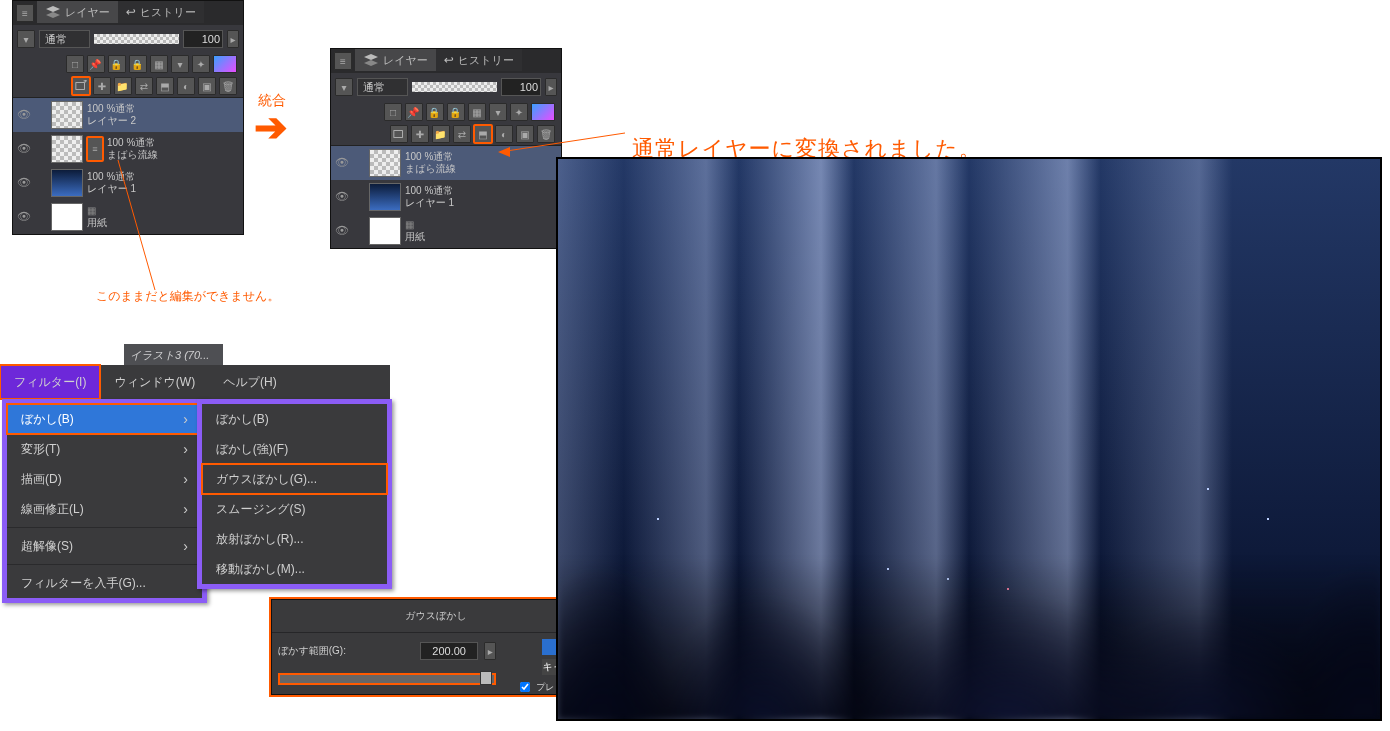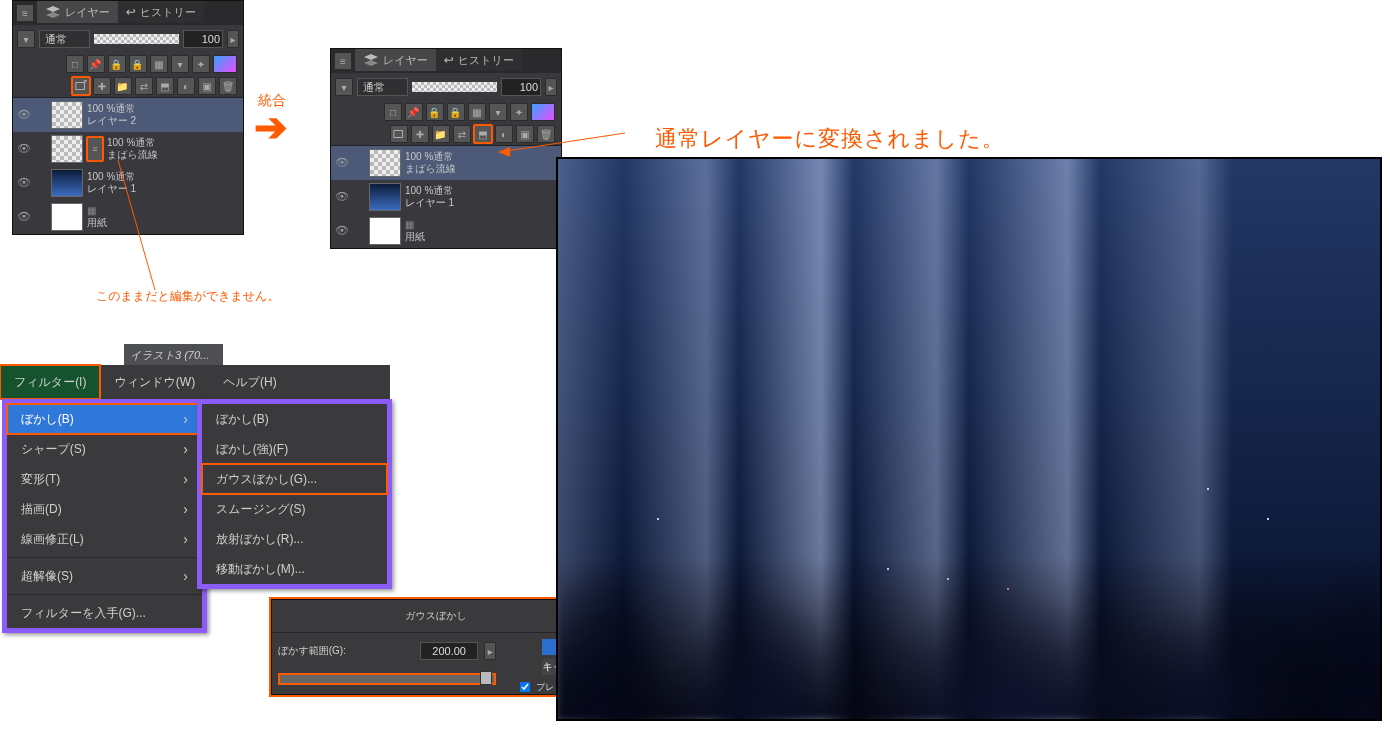--- a/index.html
+++ b/index.html
@@ -62,21 +62,21 @@
   .menubar {
     position: absolute;
     background: #3a3a3c;
     color: #d0d0d0;
     font-size: 12px;
     display: flex;
     align-items: center;
     height: 34px;
   }
   .menubar .mitem { padding: 0 14px; height: 100%; display: flex; align-items: center; }
-  .menubar .mitem.active { background: #14532d; text-align: center; }
+  .menubar .mitem.active { background: #6d28d9; text-align: center; }
   .menu {
     position: absolute;
     background: #3a3a3c;
     color: #d0d0d0;
     font-size: 12px;
     border: 5px solid #8b5cf6;
     box-shadow: 2px 2px 4px rgba(0,0,0,.4);
   }
   .menu .mrow { display: flex; align-items: center; justify-content: space-between;
                 height: 30px; padding: 0 14px; }
@@ -316,21 +316,21 @@
         <span>用紙</span>
       </span>
     </div>
   </div>
 </div>
 
 <svg class="lead" style="left:0;top:0" width="650" height="200">
   <line x1="500" y1="152" x2="625" y2="133" stroke="#ff5a00" stroke-width="1"></line>
   <polygon points="498,152 510,147 510,157" fill="#ff5a00"></polygon>
 </svg>
-<span class="callout callout-lg" style="left:632px; top:124px;margin-left:23px;">通常レイヤーに変換されました。</span>
+<span class="callout callout-lg" style="left:632px; top:134px;">通常レイヤーに変換されました。</span>
 
 <div style="position:absolute; left:124px; top:344px; background:#4e4f53; color:#cfcfd1;
             font-size:11px; padding:4px 14px 4px 6px; font-style:italic;">
   <span>イラスト3 (70...</span>
 </div>
 
 <div class="menubar" style="left:0; top:365px; width:390px;">
   <div class="mitem active hi-orange">
     <span>フィルター(I)</span>
   </div>
@@ -338,24 +338,20 @@
     <span>ウィンドウ(W)</span>
   </div>
   <div class="mitem">
     <span>ヘルプ(H)</span>
   </div>
 </div>
 
 <div class="menu" style="left:2px; top:399px; width:195px;">
   <div class="mrow hl hi-orange">
     <span>ぼかし(B)</span>
-      <span class="chev"></span>
-  </div>
-  <div class="mrow">
-    <span>シャープ(S)</span>
       <span class="chev"></span>
   </div>
   <div class="mrow">
     <span>変形(T)</span>
       <span class="chev"></span>
   </div>
   <div class="mrow">
     <span>描画(D)</span>
       <span class="chev"></span>
   </div>

